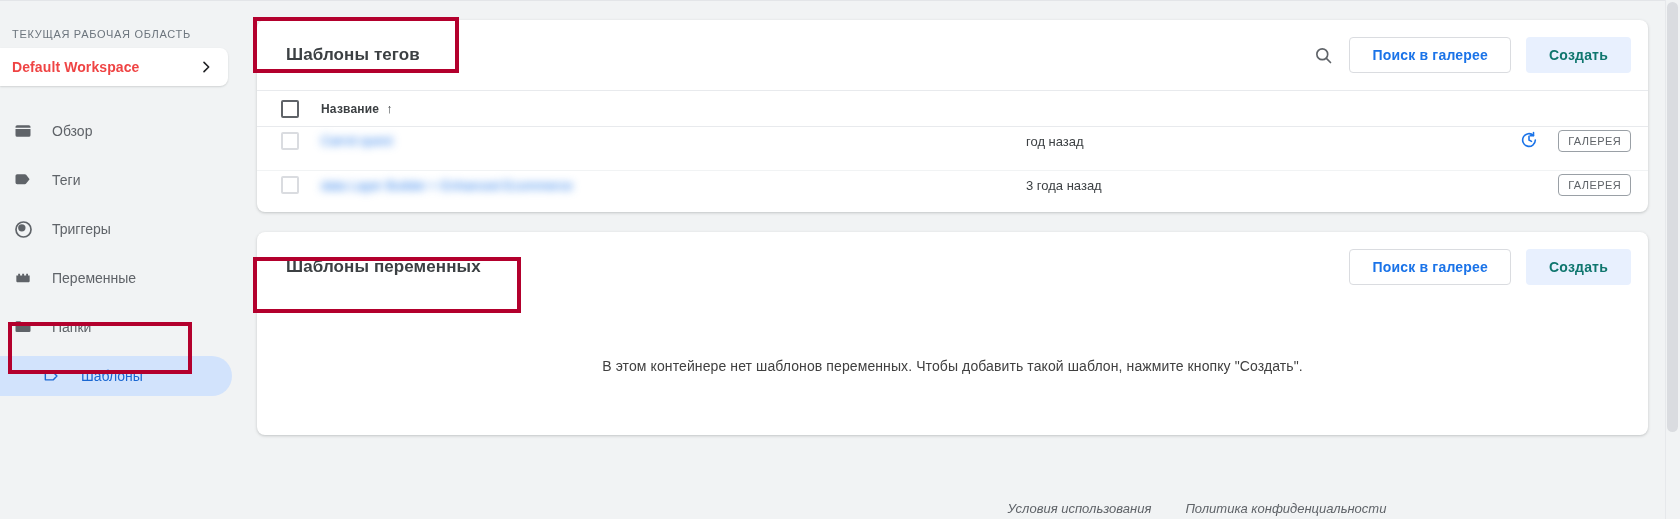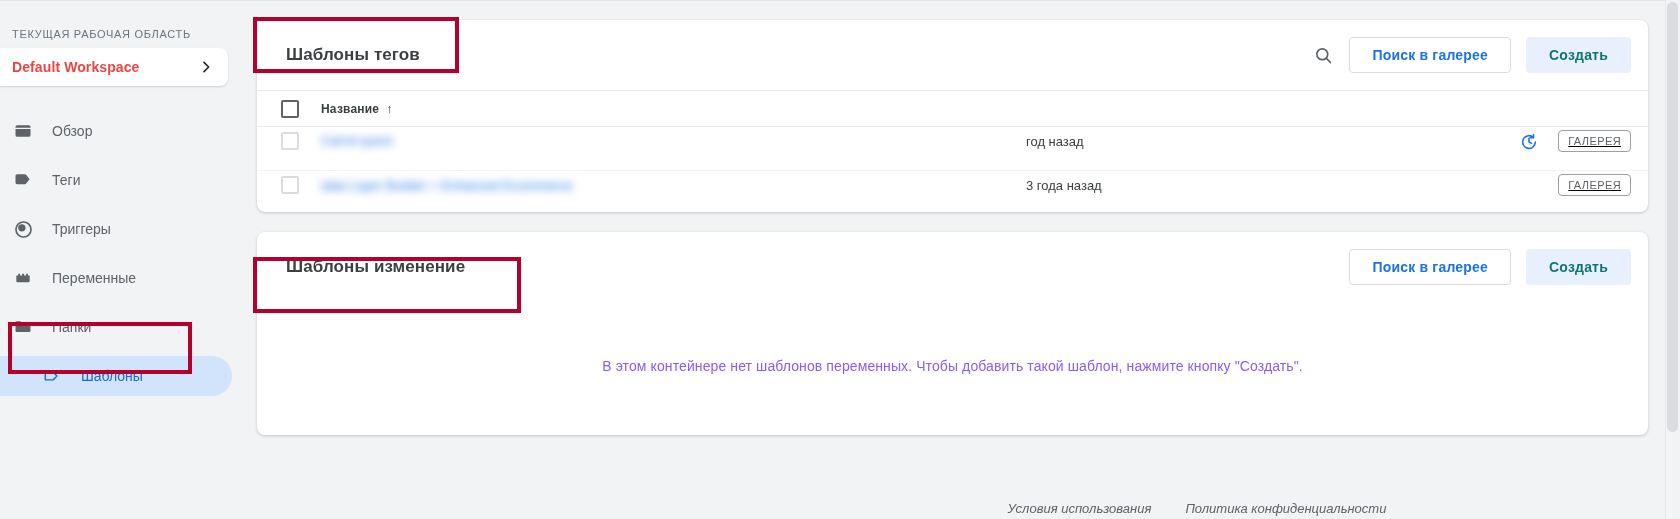--- a/index.html
+++ b/index.html
@@ -103,37 +103,37 @@
     margin-right: 22px; cursor: pointer;
   }
   .cb-head { border: 2px solid #5f6368; }
   .cb-row { border: 2px solid #dadce0; }
   .col-name { flex: 0 0 705px; display: flex; align-items: center; gap: 7px; }
   .th-text { font-size: 12px; font-weight: 700; color: #3c4043; letter-spacing: .2px; }
   .th-arrow { font-size: 13px; color: #3c4043; line-height: 1; }
   .th-text-muted { font-size: 12px; font-weight: 400; color: #5f6368; }
   .col-mod { flex: 0 0 470px; }
   .cell-mod { font-size: 13px; color: #3c4043; }
-  .col-end { margin-left: auto; display: flex; align-items: flex-end; justify-content: flex-end; gap: 19px; text-decoration: underline; }
+  .col-end { margin-left: auto; display: flex; align-items: flex-start; justify-content: flex-end; gap: 19px; }
   
   .blurname {
     font-size: 13px; color: #1a73e8;
     filter: blur(4px);
     user-select: none;
   }
   .refresh-ico { color: #1a73e8; display: flex; align-items: center; cursor: pointer; }
   .chip {
     border: 1px solid #9aa0a6; border-radius: 4px; height: 22px;
     padding: 0 9px; display: flex; align-items: center;
     font-size: 11px; color: #5f6368; letter-spacing: .4px; white-space: nowrap;
   }
 
   .empty-msg {
     position: absolute; left: 0; right: 0; top: 126px;
-    text-align: center; font-size: 14px; color: #8b5cf6; letter-spacing: .1px;
+    text-align: center; font-size: 14px; color: #404040; letter-spacing: .1px;
   }
 
   
   .footer {
     position: absolute; left: 238px; top: 500px; width: 1442px;
     display: flex; align-items: center; justify-content: center; gap: 34px;
     font-size: 13px; color: #5f6368;
   }
   .footer a { color: #5f6368; text-decoration: none; font-style: italic; }
 
@@ -290,21 +290,21 @@
         <div class="col-end">
           <span class="chip">ГАЛЕРЕЯ</span>
         </div>
       </div>
 
     </div>
 
     <div class="card" id="card-vars">
 
       <div class="card-head">
-        <span class="card-title">Шаблоны изменение</span>
+        <span class="card-title">Шаблоны переменных</span>
         <div class="head-actions">
           <div class="btn btn-outline">Поиск в галерее</div>
           <div class="btn btn-tonal">Создать</div>
         </div>
       </div>
 
       <div class="empty-msg">В этом контейнере нет шаблонов переменных. Чтобы добавить такой шаблон, нажмите кнопку "Создать".</div>
 
     </div>
 

